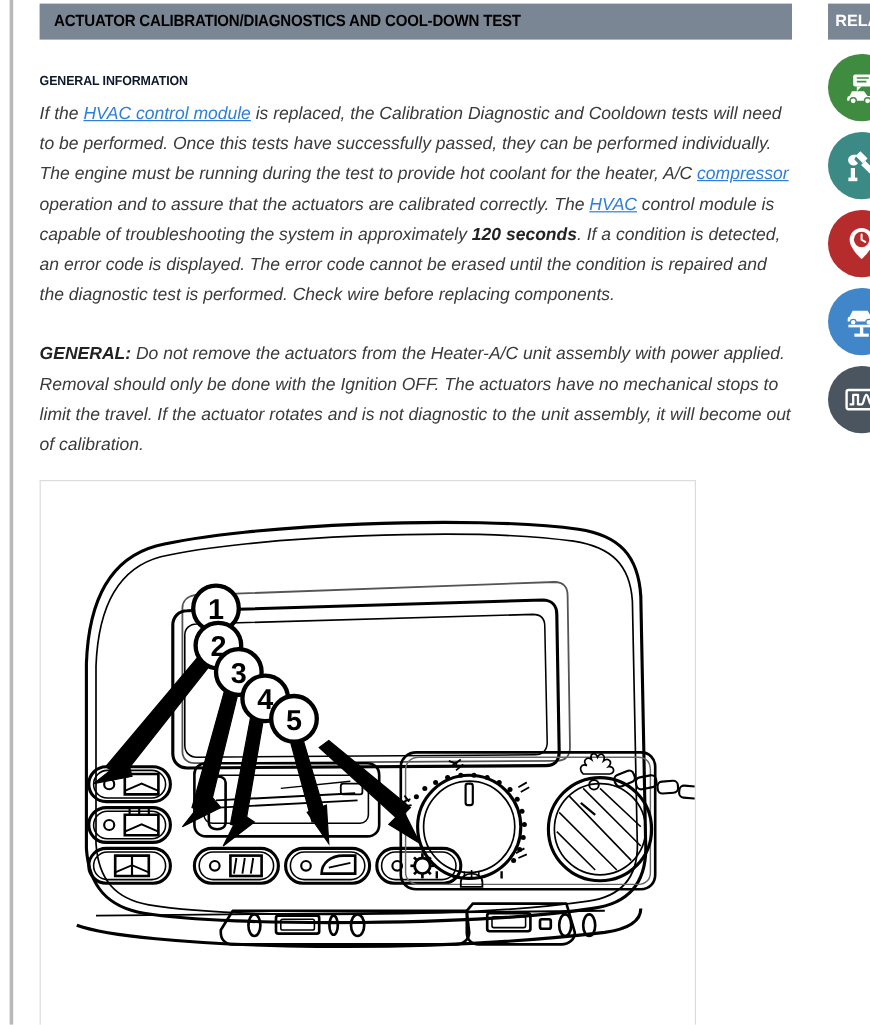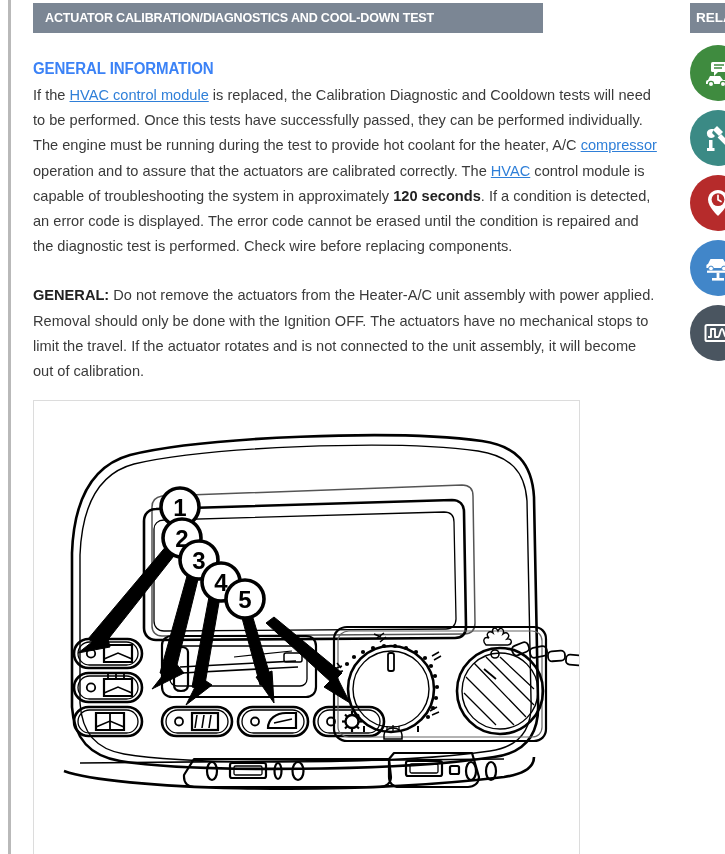--- a/index.html
+++ b/index.html
@@ -14,55 +14,56 @@
   
   .left-rule{
     position:absolute;left:8px;top:0;width:3px;height:854px;
     background:#b9b9b9;
   }
   
   .main-col{
     position:absolute;left:33px;top:0;width:628px;height:854px;
   }
   .section-header{
-    position:absolute;left:0;top:3px;width:510px;height:30px;
+    position:absolute;left:0;top:3px;width:627px;height:30px;
     background:#7b8694;
-    color:#ffffff;
+    color:#000000;
     font-size:13.5px;
     font-weight:bold;
     letter-spacing:-0.2px;
     line-height:30px;
     padding-left:12px;
     box-sizing:border-box;
     white-space:nowrap;
     font-stretch:condensed;
     transform-origin:left center;
   }
   .section-header span{display:inline-block;transform:scaleX(0.93);transform-origin:left center;}
 
   .body-area{
     position:absolute;left:0;top:56px;width:627px;
     color:#333333;
     font-size:14.6px;
     line-height:25px;
   }
   h4.head{
     margin:0 0 2px 0;
-    font-size:16px;
+    font-size:11px;
     font-weight:bold;
-    color:#3b82f6;
+    color:#0f172a;
     letter-spacing:-0.1px;
   }
   h4.head span{display:inline-block;transform:scaleX(0.94);transform-origin:left center;}
   p.para{
     margin:0 0 0 0;
     font-size:14.6px;
     line-height:25.2px;
     color:#3a3a3a;
     text-align:left;
+    font-style:italic;
   }
   p.para.gap{margin-top:24px;}
   .lnk{color:#2f7fd8;}
   .bold{font-weight:bold;color:#222;}
   h4.head2{
     margin:30px 0 0 0;
     font-size:14.2px;
     font-weight:bold;
     color:#2b2b2b;
   }
@@ -115,21 +116,21 @@
   </div>
 
   <div class="body-area">
 
     <h4 class="head">
       <span>GENERAL INFORMATION</span>
     </h4>
 
     <p class="para"><span> If the </span><a class="lnk" href="#">HVAC control module</a><span> is replaced, the Calibration Diagnostic and Cooldown tests will need to be performed. Once this tests have successfully passed, they can be performed individually. The engine must be running during the test to provide hot coolant for the heater, A/C </span><a class="lnk" href="#">compressor</a><span> operation and to assure that the actuators are calibrated correctly. The </span><a class="lnk" href="#">HVAC</a><span> control module is capable of troubleshooting the system in approximately </span><span class="bold">120 seconds</span><span>. If a condition is detected, an error code is displayed. The error code cannot be erased until the condition is repaired and the diagnostic test is performed. Check wire before replacing components.</span></p>
 
-    <p class="para gap"><span class="bold"> GENERAL:</span><span> Do not remove the actuators from the Heater-A/C unit assembly with power applied. Removal should only be done with the Ignition OFF. The actuators have no mechanical stops to limit the travel. If the actuator rotates and is not connected to the unit assembly, it will become out of calibration.</span></p>
+    <p class="para gap"><span class="bold"> GENERAL:</span><span> Do not remove the actuators from the Heater-A/C unit assembly with power applied. Removal should only be done with the Ignition OFF. The actuators have no mechanical stops to limit the travel. If the actuator rotates and is not diagnostic to the unit assembly, it will become out of calibration.</span></p>
 
     <h4 class="head2">
       <span>ACTUATOR CALIBRATION</span>
     </h4>
 
     <div class="fig-caption">Radio Bezel and HVAC Control</div>
 
   </div>
 </div>
 

